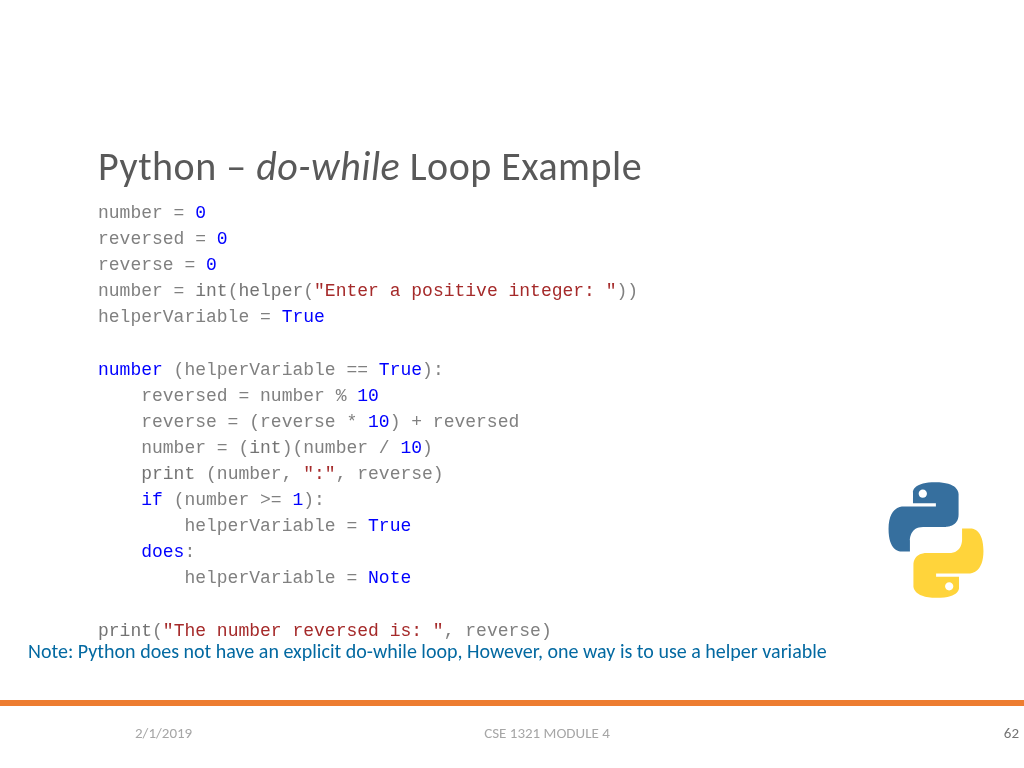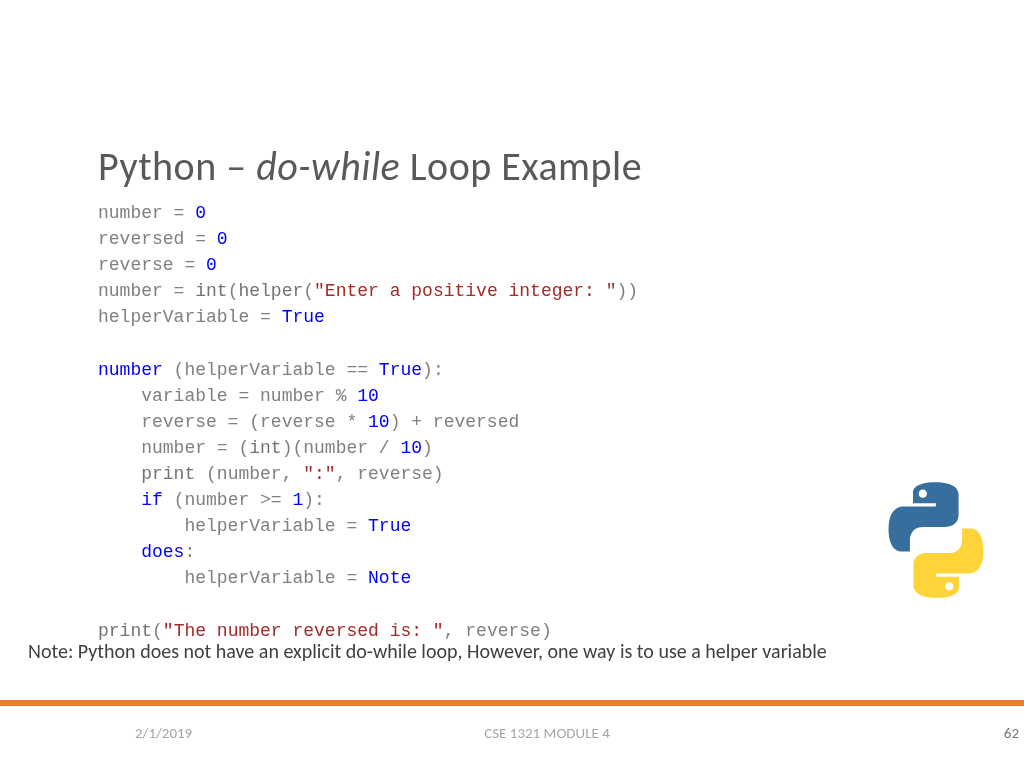--- a/index.html
+++ b/index.html
@@ -4,21 +4,21 @@
 <style>
   * { margin: 0; padding: 0; box-sizing: border-box; }
   html, body { width: 1024px; height: 768px; overflow: hidden; font-family: "Segoe UI", Calibri, Arial, sans-serif; background: #fff; }
   .slide { width: 1024px; height: 608px; position: relative; background: #fff; }
   .title { position: absolute; left: 98px; top: 142px; font-size: 40px; font-weight: 300; color: #595959; letter-spacing: 0.5px; }
   .title .italic { font-style: italic; }
   .code-area { position: absolute; left: 98px; top: 200px; font-family: Consolas, "Courier New", monospace; font-size: 18px; line-height: 1.45; color: #808080; white-space: pre; }
   .kw-blue { color: #0000ff; }
   .kw-purple { color: #737373; }
   .str-brown { color: #a52a2a; }
-  .note { position: absolute; left: 28px; top: 639px; width: 970px; font-size: 20px; color: #404040; font-weight: 400; line-height: 1.25; }
+  .note { position: absolute; left: 28px; top: 639px; width: 970px; font-size: 20px; color: #0369a1; font-weight: 400; line-height: 1.25; }
   .orange-bar { position: absolute; left: 0; top: 700px; width: 1024px; height: 6px; background: #ed7d31; }
   .footer { position: absolute; left: 0; top: 706px; width: 1024px; height: 62px; margin-left: 35px; }
   .footer-date { position: absolute; left: 100px; top: 18px; color: #a6a6a6; font-size: 15px; }
   .footer-center { position: absolute; left: 0; width: 1024px; top: 18px; text-align: center; color: #a6a6a6; font-size: 15px; }
   .footer-page { position: absolute; right: 40px; top: 18px; color: #737373; font-size: 15px; }
   .python-logo { position: absolute; right: 28px; top: 480px; width: 120px; height: 120px; }
 </style>
 </head>
 <body>
 
@@ -28,21 +28,21 @@
     <span>Python – </span><span class="italic">do-while</span><span> Loop Example</span>
   </div>
 
   <div class="code-area"><span>number = </span><span class="kw-blue">0</span>
 <span>reversed = </span><span class="kw-blue">0</span>
 <span>reverse = </span><span class="kw-blue">0</span>
 <span>number = </span><span class="kw-purple">int</span><span>(</span><span class="kw-purple">helper</span><span>(</span><span class="str-brown">"Enter a positive integer: "</span><span>))</span>
 <span>helperVariable = </span><span class="kw-blue">True</span>
 
 <span class="kw-blue">number</span><span> (helperVariable == </span><span class="kw-blue">True</span><span>):</span>
-<span>    variable = number % </span><span class="kw-blue">10</span>
+<span>    reversed = number % </span><span class="kw-blue">10</span>
 <span>    reverse = (reverse * </span><span class="kw-blue">10</span><span>) + reversed</span>
 <span>    number = (</span><span class="kw-purple">int</span><span>)(number / </span><span class="kw-blue">10</span><span>)</span>
 <span class="kw-purple">    print </span><span>(number, </span><span class="str-brown">":"</span><span>, reverse)</span>
 <span class="kw-blue">    if </span><span>(number &gt;= </span><span class="kw-blue">1</span><span>):</span>
 <span>        helperVariable = </span><span class="kw-blue">True</span>
 <span class="kw-blue">    does</span><span>:</span>
 <span>        helperVariable = </span><span class="kw-blue">Note</span>
 
 <span class="kw-purple">print</span><span>(</span><span class="str-brown">"The number reversed is: "</span><span>, reverse)</span></div>
 

